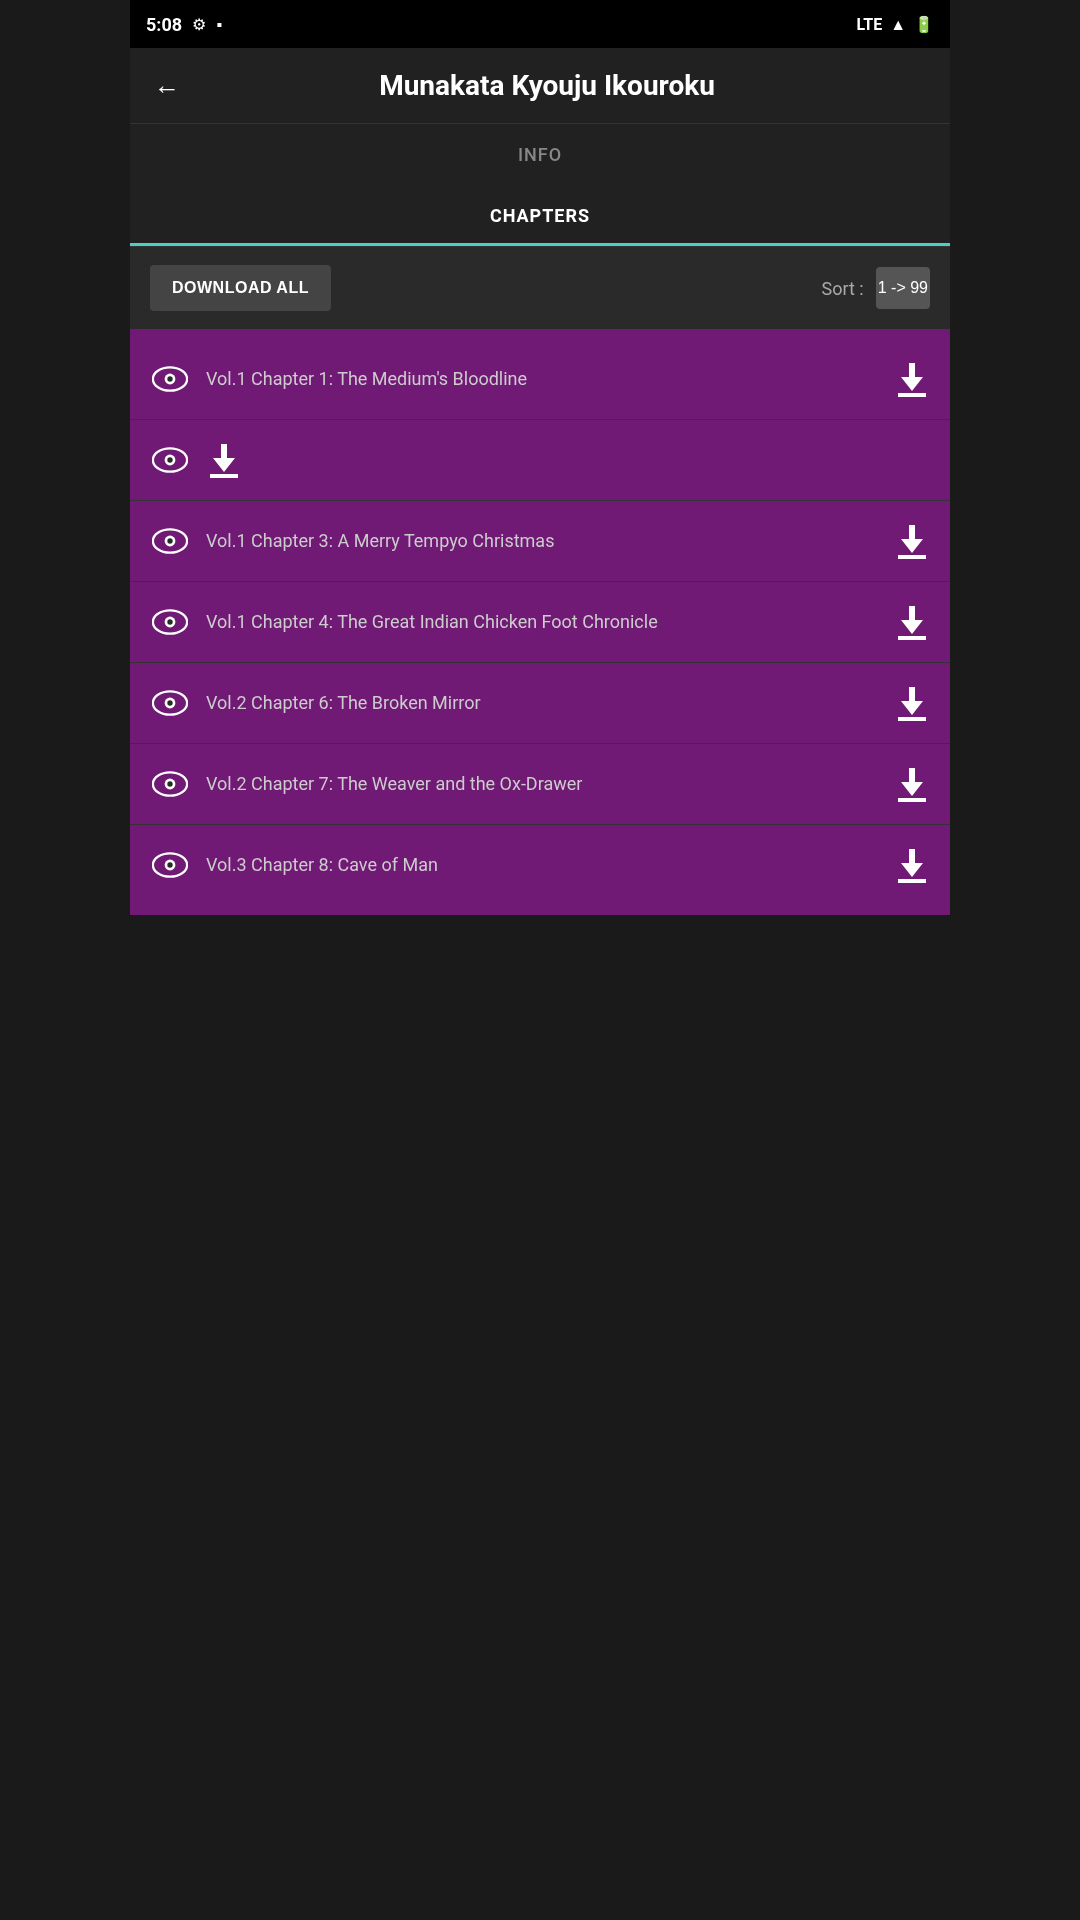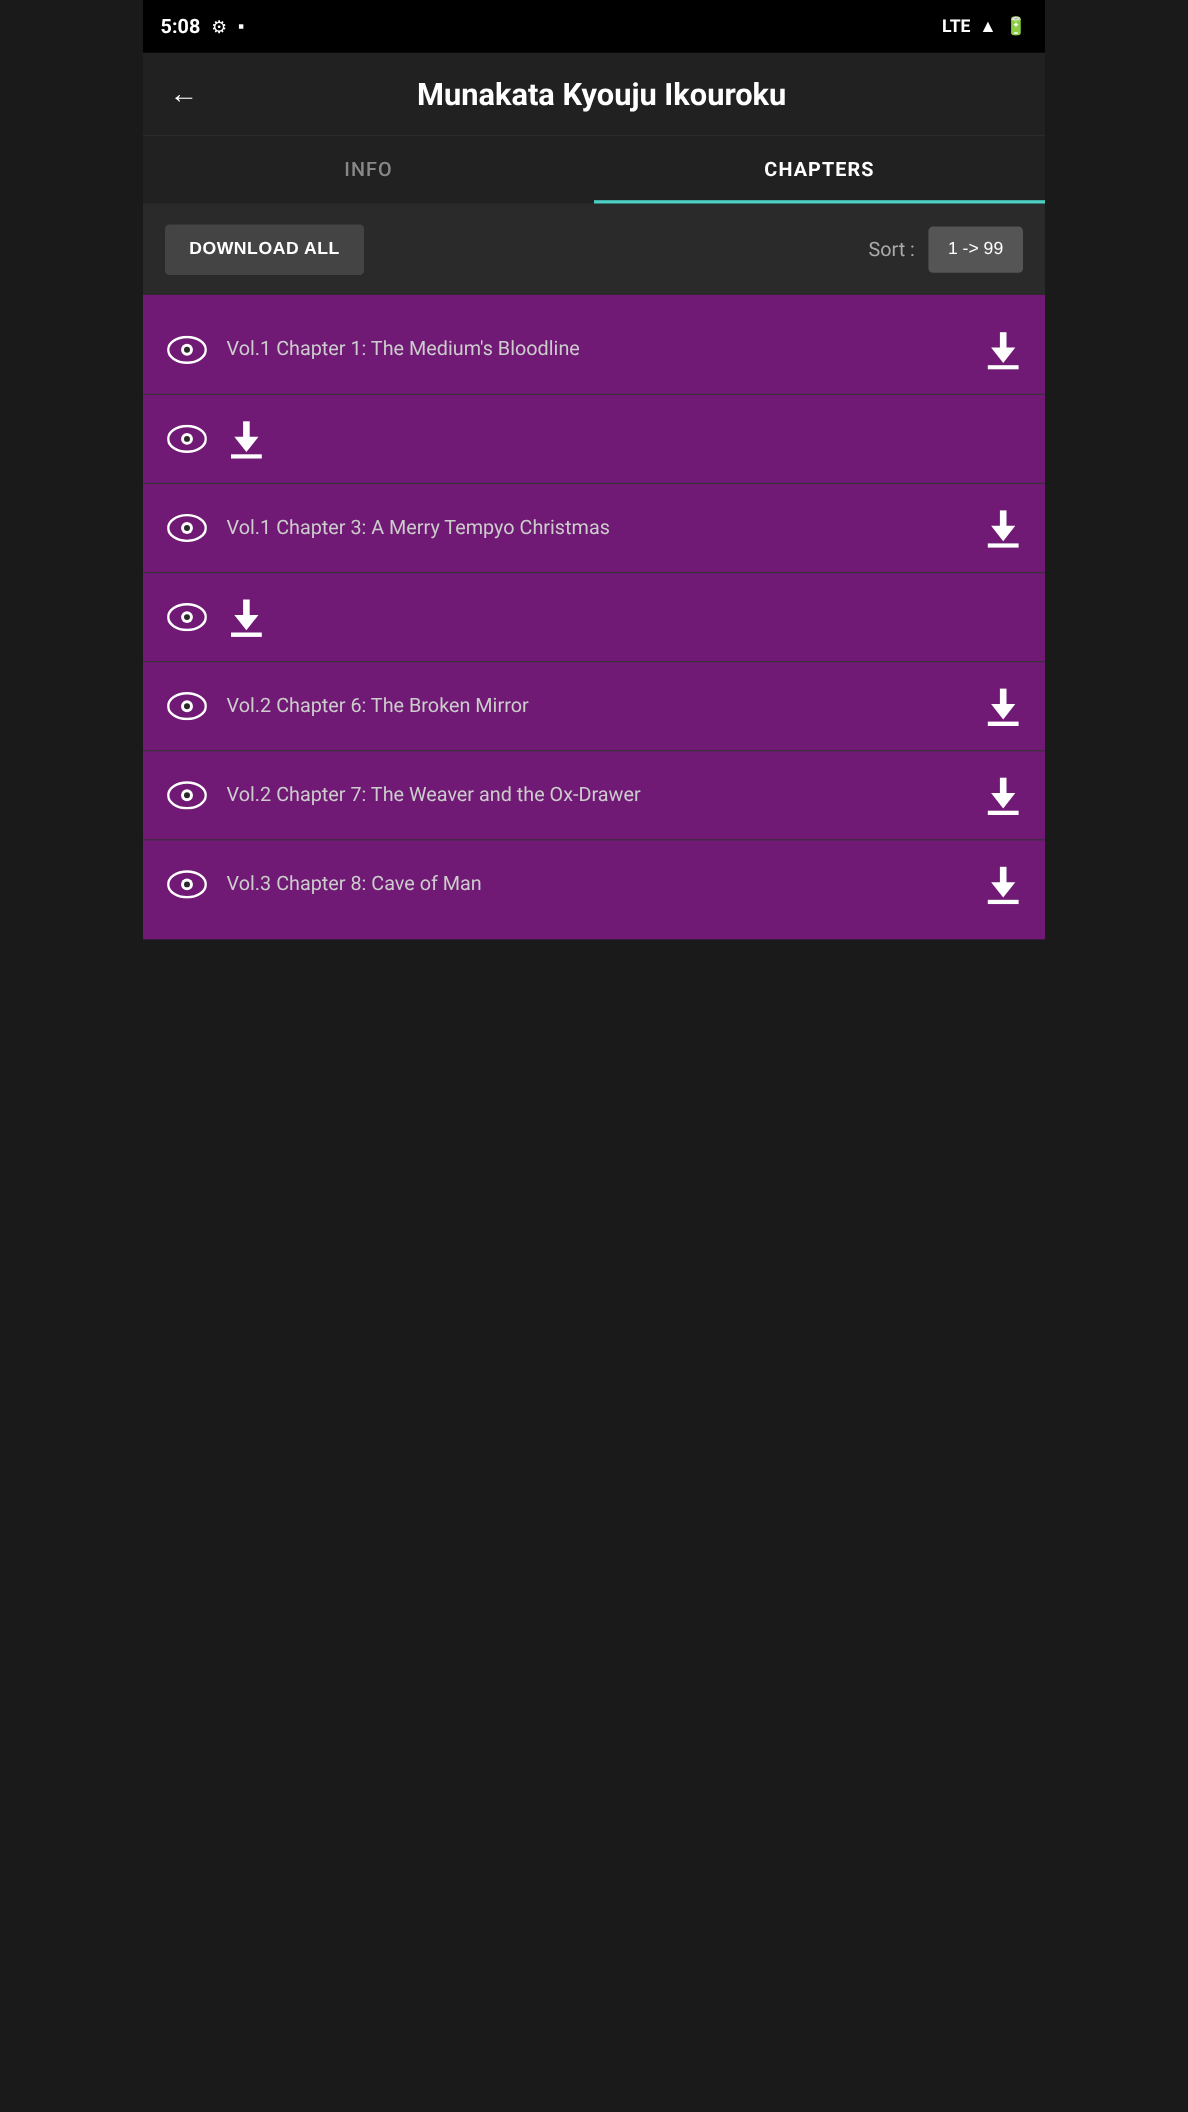--- a/index.html
+++ b/index.html
@@ -80,20 +80,21 @@
       flex: 1;
       text-align: center;
       padding-right: 40px;
     }
 
     
     .tabs {
       background-color: #212121;
       display: flex;
       border-bottom: 1px solid #333;
+      flex-direction: column;
     }
 
     .tab {
       flex: 1;
       text-align: center;
       padding: 20px 10px;
       font-size: 18px;
       font-weight: 500;
       color: #888888;
       cursor: pointer;
@@ -146,21 +147,21 @@
 
     .sort-label {
       color: #aaaaaa;
       font-size: 18px;
     }
 
     .sort-btn {
       background-color: #555555;
       color: #ffffff;
       border: none;
-      padding: 12px 18px;
+      padding: 12px 2px;
       font-size: 16px;
       cursor: pointer;
       border-radius: 4px;
     }
 
     
     .chapter-list {
       background-color: #701a75;
       padding: 10px 0;
     }
@@ -301,20 +302,21 @@
   </div>
 
   <div class="chapter-item">
     <div class="eye-icon">
       <svg class="eye-svg" viewBox="0 0 40 28" fill="none" xmlns="http://www.w3.org/2000/svg">
         <ellipse cx="20" cy="14" rx="19" ry="13" stroke="white" stroke-width="2.5" fill="none"></ellipse>
         <circle cx="20" cy="14" r="6" fill="white"></circle>
         <circle cx="20" cy="14" r="3" fill="#2a2a2a"></circle>
       </svg>
     </div>
+    <span class="chapter-title">Vol.1 Chapter 4: The Great Indian Chicken Foot Chronicle</span>
     <div class="download-btn-wrapper">
       <svg width="36" height="36" viewBox="0 0 36 36" fill="white" xmlns="http://www.w3.org/2000/svg">
         <rect x="15" y="2" width="6" height="18" fill="white"></rect>
         <polygon points="7,16 18,30 29,16" fill="white"></polygon>
         <rect x="4" y="32" width="28" height="4" fill="white"></rect>
       </svg>
     </div>
   </div>
 
 

